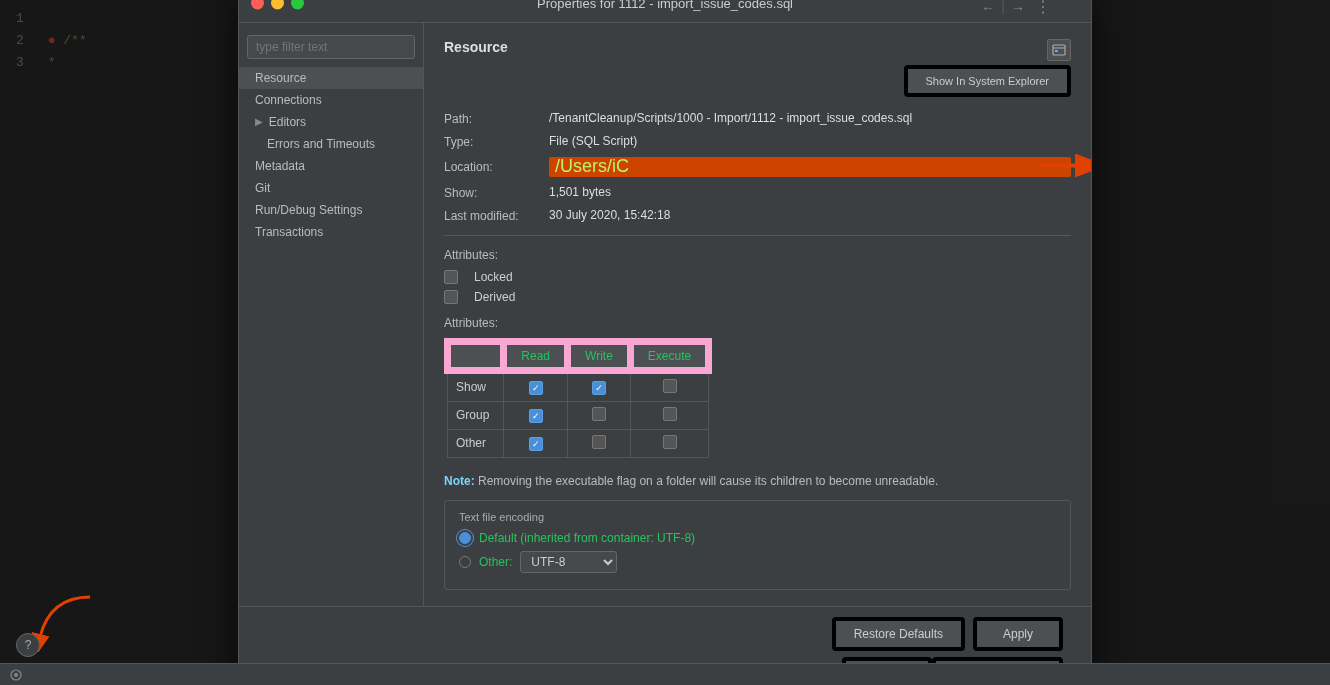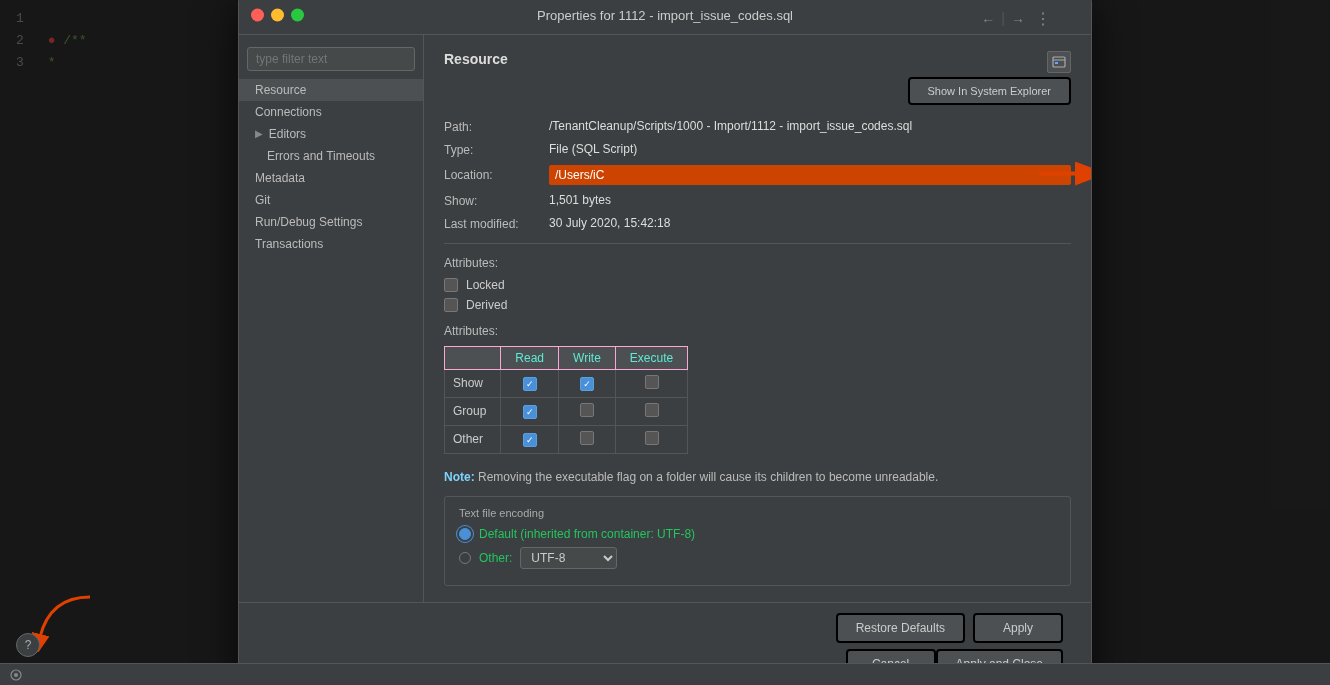--- a/index.html
+++ b/index.html
@@ -166,44 +166,44 @@
       border-top: 1px solid #555;
       margin: 12px 0;
     }
 
     
     .attributes-section { margin-top: 8px; }
     .attributes-title { color: #bbb; font-size: 12px; margin-bottom: 8px; }
     .checkbox-row {
       display: flex;
       align-items: center;
-      gap: 8px;
+      gap: 16px;
       margin-bottom: 6px;
     }
     .checkbox-item {
       width: 14px; height: 14px;
       background: #555;
       border: 1px solid #777;
       border-radius: 2px;
       flex-shrink: 0;
     }
     .checkbox-label { color: #ccc; font-size: 12px; }
 
     
     .permissions-section { margin-top: 12px; }
     .permissions-title { color: #bbb; font-size: 12px; margin-bottom: 8px; }
     .perm-table {
       border-collapse: collapse;
       font-size: 12px;
     }
     .perm-table th {
       background: #4c5052;
-      color: #5eead4;
+      color: #22c55e;
       padding: 4px 14px;
-      border: 1px solid #f9a8d4;
+      border: 7px solid #f9a8d4;
       font-weight: normal;
       text-align: center;
     }
     .perm-table td {
       background: #3c3f41;
       padding: 5px 14px;
       border: 1px solid #555;
       text-align: center;
       color: #ccc;
     }
@@ -298,21 +298,21 @@
       gap: 8px;
     }
     .footer-row2 {
       display: flex;
       justify-content: flex-end;
       gap: 0;
     }
     .btn {
       padding: 6px 18px;
       border-radius: 4px;
-      border: 2px solid #000000;
+      border: 4px solid #000000;
       cursor: pointer;
       font-size: 12px;
       min-width: 90px;
       text-align: center;
     }
     .btn-default {
       background: #4c5052;
       color: #ccc;
     }
     .btn-primary {
@@ -508,21 +508,21 @@
 
         <div class="prop-row">
           <span class="prop-label">Type:</span>
           <span class="prop-value">File  (SQL Script)</span>
         </div>
 
         <div class="prop-row location-row-wrapper" style="position:relative; display:flex; align-items:center; margin-bottom:8px;">
           <span class="prop-label">Location:</span>
           <div class="location-container">
             <div class="location-bar" style="flex:1; height:20px; background:#cc4400; border-radius:2px; display:flex; align-items:center; padding:0 6px;">
-              <span style="color:#ffffff; font-size:12px;">/Users/iC</span>
+              <span style="color:#bef264; font-size:18px;">/Users/iC</span>
             </div>
           </div>
 
           <div style="position:absolute; right:-48px; top:50%; transform:translateY(-50%); z-index:10; pointer-events:none;">
             <svg width="80" height="28" viewBox="0 0 80 28">
               <defs>
                 <marker id="arrowhead" markerWidth="8" markerHeight="6" refX="8" refY="3" orient="auto">
                   <polygon points="0 0, 8 3, 0 6" fill="#e04000"></polygon>
                 </marker>
               </defs>

